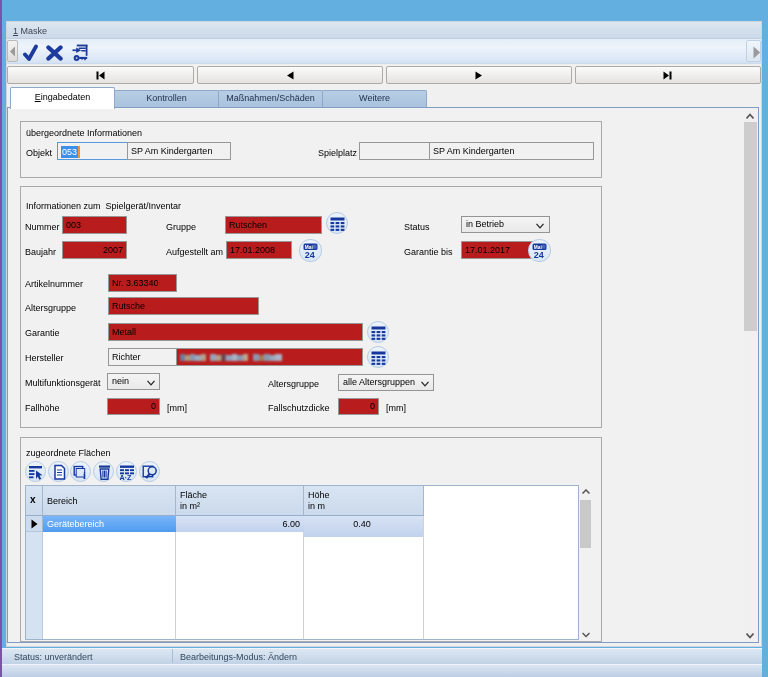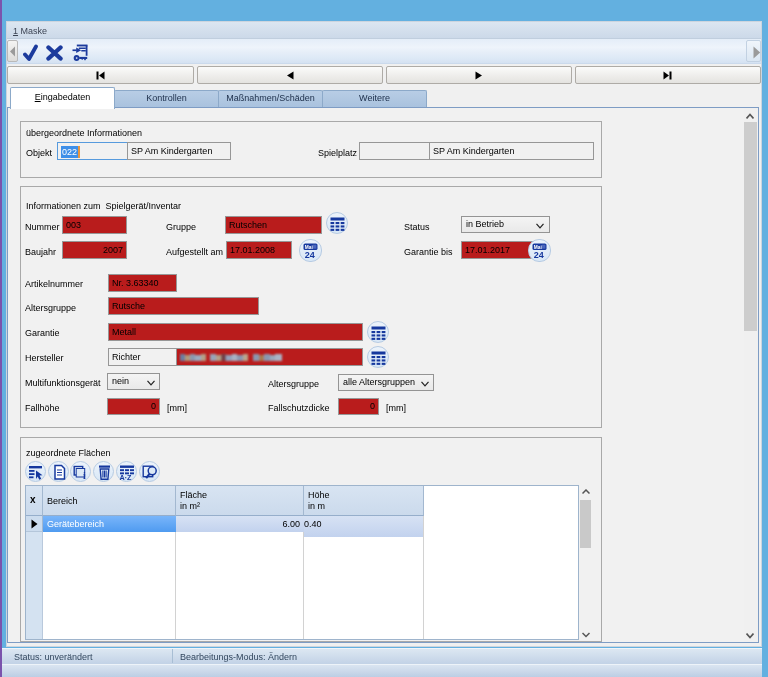--- a/index.html
+++ b/index.html
@@ -86,21 +86,21 @@
     <path d="M0.5,5.5 L4,1.5 L7.5,5.5" fill="none" stroke="#555" stroke-width="1.7"></path>
   </svg>
 <div class="a" style="left:744px;top:122px;width:13px;height:209px;background:#cdcdcd"></div>
 <svg class="a" style="left:746px;top:632px" width="8" height="7">
     <path d="M0.5,1.5 L4,5.5 L7.5,1.5" fill="none" stroke="#555" stroke-width="1.7"></path>
   </svg>
 
 <div class="gb" style="left:20px;top:121px;width:582px;height:57px"></div>
 <div class="lb" style="left:26px;top:128px">übergeordnete Informationen</div>
 <div class="lb" style="left:26px;top:148px">Objekt</div>
-<div class="tf" style="left:57px;top:142px;width:71px;background:#f1f1f1;border:1px solid #569add;padding-top:3px"><span style="background:#3e8fe8;color:#fff;padding:1px 1px 1px 1px">022</span><span style="display:inline-block;width:2px;height:12px;background:#e8963e;vertical-align:-3px"></span></div>
+<div class="tf" style="left:57px;top:142px;width:71px;background:#f1f1f1;border:1px solid #569add;padding-top:3px"><span style="background:#3e8fe8;color:#fff;padding:1px 1px 1px 1px">053</span><span style="display:inline-block;width:2px;height:12px;background:#e8963e;vertical-align:-3px"></span></div>
 <div class="tf ro" style="left:127px;top:142px;width:104px">SP Am Kindergarten</div>
 <div class="lb" style="left:318px;top:148px">Spielplatz</div>
 <div class="tf ro" style="left:359px;top:142px;width:71px"></div>
 <div class="tf ro" style="left:429px;top:142px;width:165px">SP Am Kindergarten</div>
 
 <div class="gb" style="left:20px;top:186px;width:582px;height:242px"></div>
 <div class="lb" style="left:26px;top:201px">Informationen zum&nbsp; Spielgerät/Inventar</div>
 <div class="lb" style="left:25px;top:222px">Nummer</div>
 <div class="tf" style="left:62px;top:216px;width:65px">003</div>
 <div class="lb" style="left:166px;top:222px">Gruppe</div>
@@ -298,21 +298,21 @@
 <div class="a" style="left:180px;top:490px;line-height:11px">Fläche<br>in m²</div>
 <div class="a" style="left:304px;top:486px;width:120px;height:30px;background:linear-gradient(#d8e4f2,#cbdaec);border-right:1px solid #a3b8d0;border-bottom:1px solid #96aecb"></div>
 <div class="a" style="left:308px;top:490px;line-height:11px">Höhe<br>in m</div>
 
 <div class="a" style="left:26px;top:516px;width:17px;height:16px;background:#ccdcee;border-right:1px solid #a3b8d0;border-bottom:1px solid #b4c6da"></div>
 <svg class="a" style="left:31px;top:519px" width="7" height="10">
     <path d="M0.5,0.5 v9 L6.5,5 Z" fill="#000"></path>
   </svg>
 <div class="a" style="left:43px;top:516px;width:133px;height:16px;background:linear-gradient(#79b5fa,#4f9bf0);color:#fff;padding:4px 0 0 4px;line-height:9px">Gerätebereich</div>
 <div class="a" style="left:176px;top:516px;width:128px;height:16px;background:linear-gradient(#d7e2f4,#c2d2ee);padding:4px 4px 0 0;text-align:right;line-height:9px">6.00</div>
-<div class="a" style="left:304px;top:516px;width:120px;height:16px;background:linear-gradient(#d7e2f4,#c2d2ee);padding:4px 4px 17px 0;text-align:left;line-height:9px">0.40</div>
+<div class="a" style="left:304px;top:516px;width:120px;height:16px;background:linear-gradient(#d7e2f4,#c2d2ee);padding:4px 4px 17px 0;text-align:center;line-height:9px">0.40</div>
 
 <div class="a" style="left:26px;top:532px;width:17px;height:107px;background:#d4e2f1;border-right:1px solid #b9c9dc"></div>
 <div class="a" style="left:175px;top:532px;width:1px;height:107px;background:#d2d2d2"></div>
 <div class="a" style="left:303px;top:532px;width:1px;height:107px;background:#d2d2d2"></div>
 <div class="a" style="left:423px;top:516px;width:1px;height:123px;background:#d2d2d2"></div>
 
 <div class="a" style="left:579px;top:486px;width:13px;height:153px;background:#f1f1f1"></div>
 <svg class="a" style="left:582px;top:489px" width="8" height="6">
     <path d="M0.5,4.5 L4,1 L7.5,4.5" fill="none" stroke="#555" stroke-width="1.5"></path>
   </svg>

